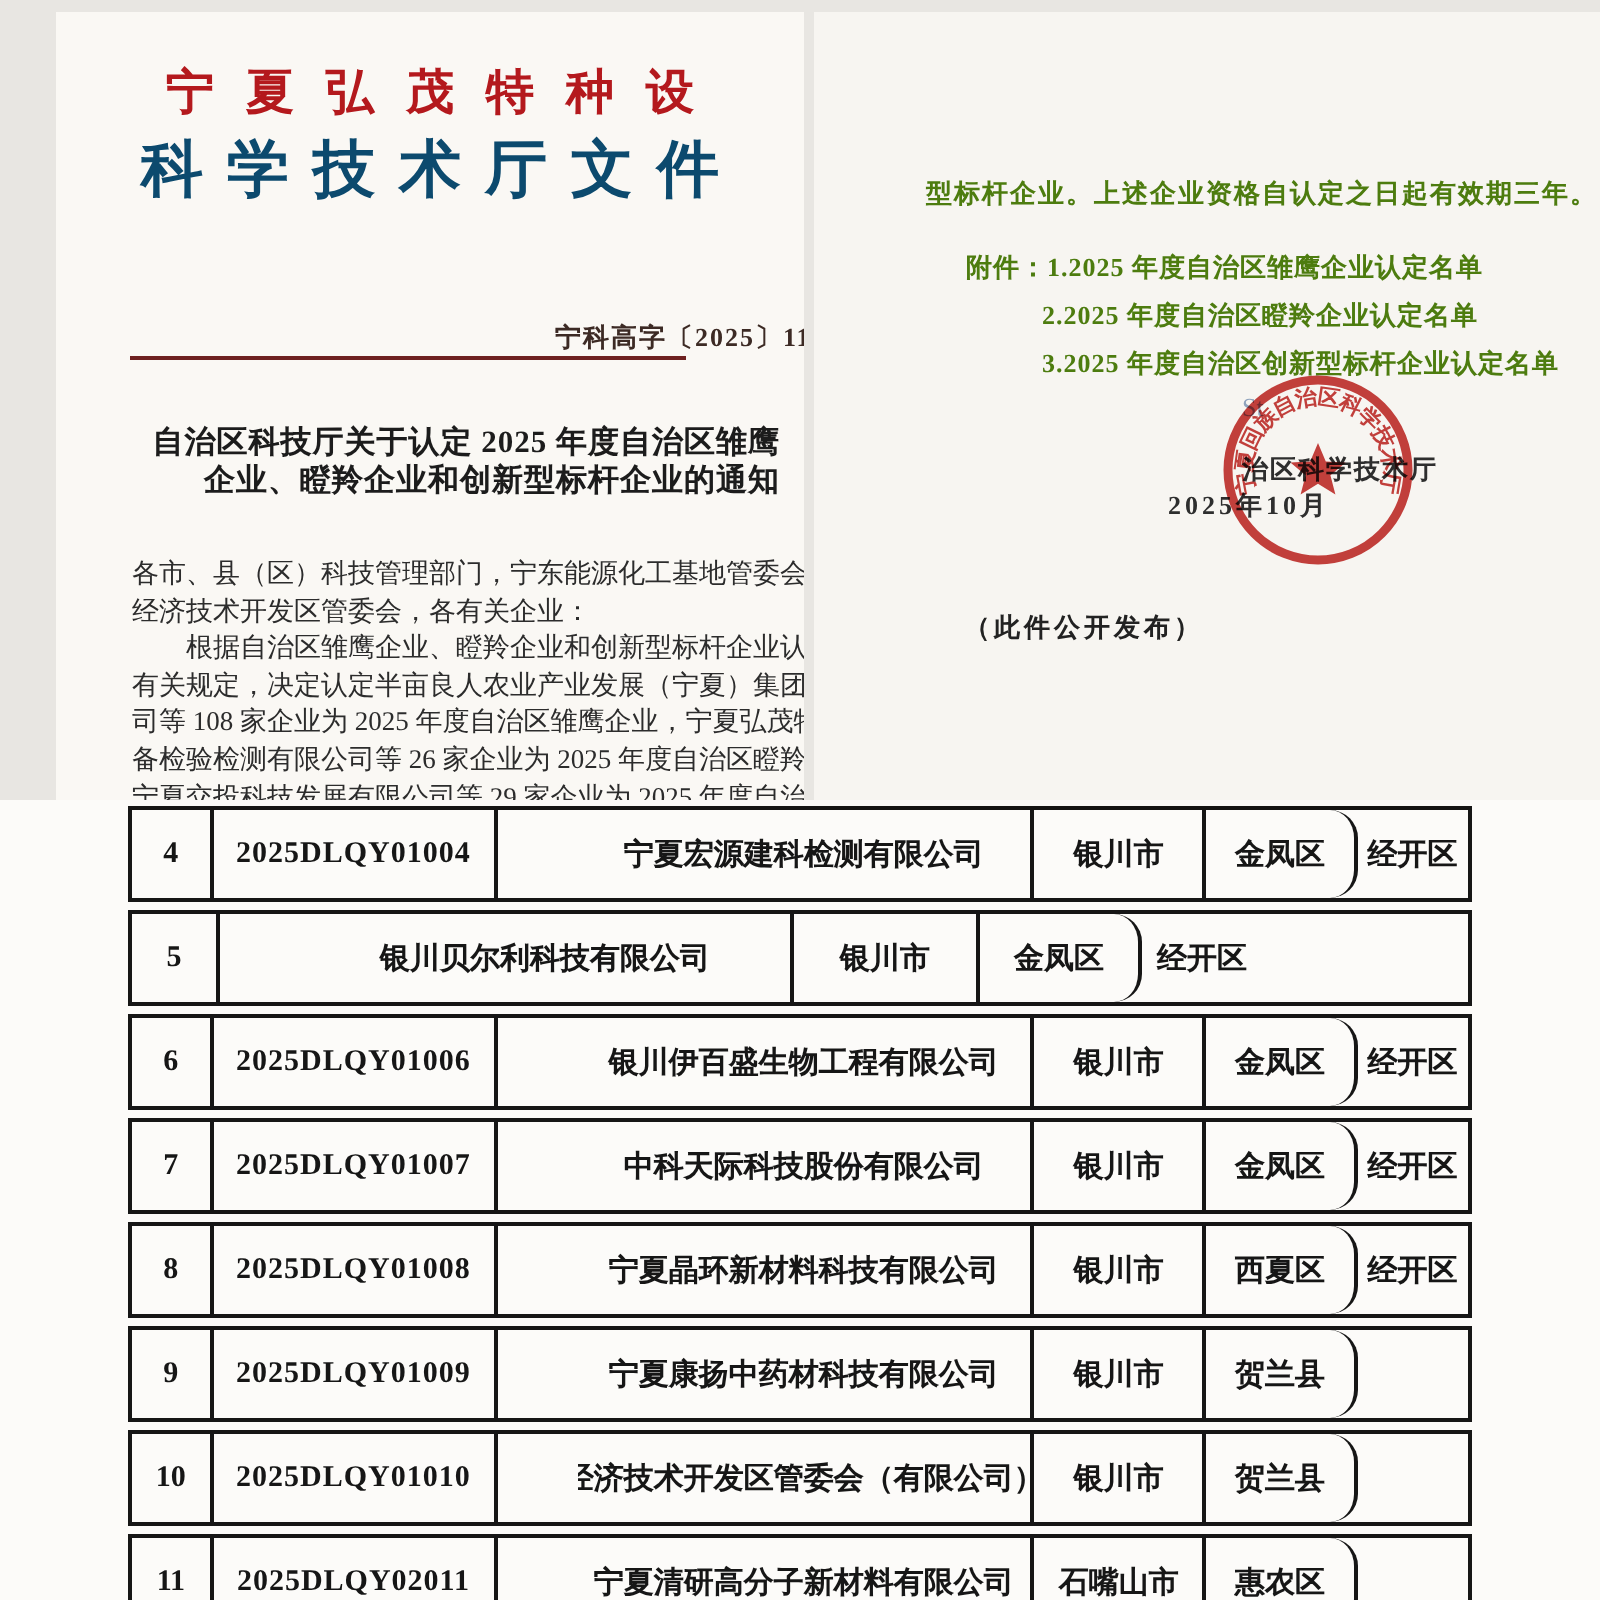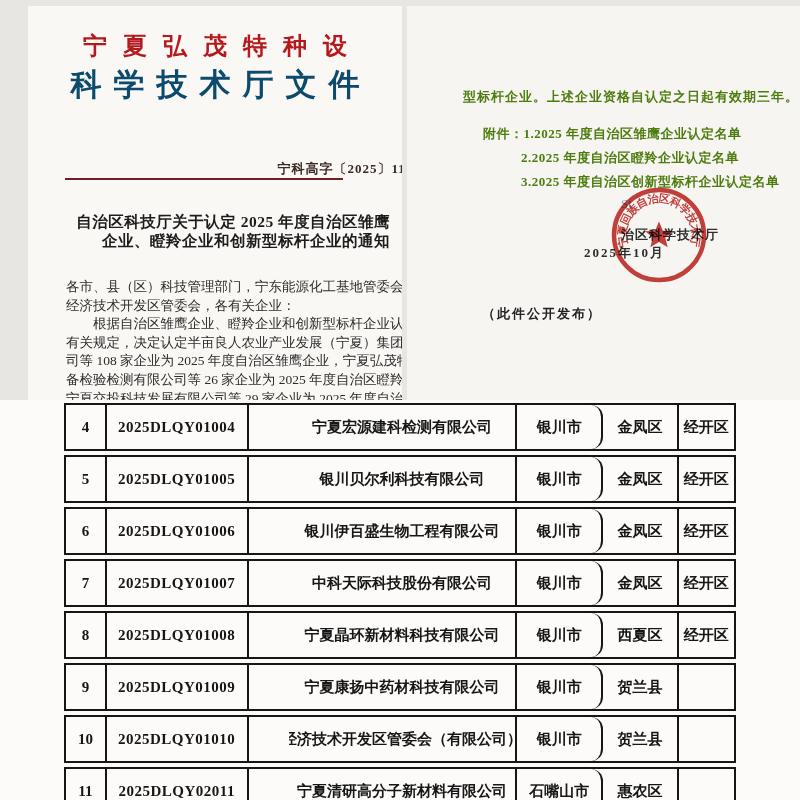--- a/index.html
+++ b/index.html
@@ -47,22 +47,22 @@
   .tbl { position:absolute; left:64px; top:3px; width:672px; }
   .trow { display:flex; height:48px; border:2px solid #161616; margin-bottom:4px;
     background:#fcfbf9; }
   .tcell { border-right:2px solid #161616; display:flex; align-items:center;
     justify-content:center; color:#161616; font-weight:bold; font-size:15px;
     white-space:nowrap; overflow:hidden; }
   .tcell:last-child { border-right:none; }
   .c-no   { width:44px; }
   .c-code { width:153px; letter-spacing:0.5px; }
   .c-comp { width:247px;margin-left:40px; }
-  .c-city { width:93px;border-radius:12px; }
-  .c-dist { width:81px; }
+  .c-city { width:93px; }
+  .c-dist { width:81px;border-radius:14px; }
   .c-zone { width:60px; }
 </style>
 </head>
 <body>
 
 <div class="stage">
 
   <div class="page page1">
     <div class="red-head1">宁夏弘茂特种设</div>
     <div class="red-head2">科学技术厅文件</div>
@@ -116,21 +116,20 @@
         <div class="tcell c-no">4</div>
         <div class="tcell c-code">2025DLQY01004</div>
         <div class="tcell c-comp">宁夏宏源建科检测有限公司</div>
         <div class="tcell c-city">银川市</div>
         <div class="tcell c-dist">金凤区</div>
         <div class="tcell c-zone">经开区</div>
       </div>
 
       <div class="trow">
         <div class="tcell c-no">5</div>
-        <div class="tcell c-code">2025DLQY01005</div>
         <div class="tcell c-comp">银川贝尔利科技有限公司</div>
         <div class="tcell c-city">银川市</div>
         <div class="tcell c-dist">金凤区</div>
         <div class="tcell c-zone">经开区</div>
       </div>
 
       <div class="trow">
         <div class="tcell c-no">6</div>
         <div class="tcell c-code">2025DLQY01006</div>
         <div class="tcell c-comp">银川伊百盛生物工程有限公司</div>

